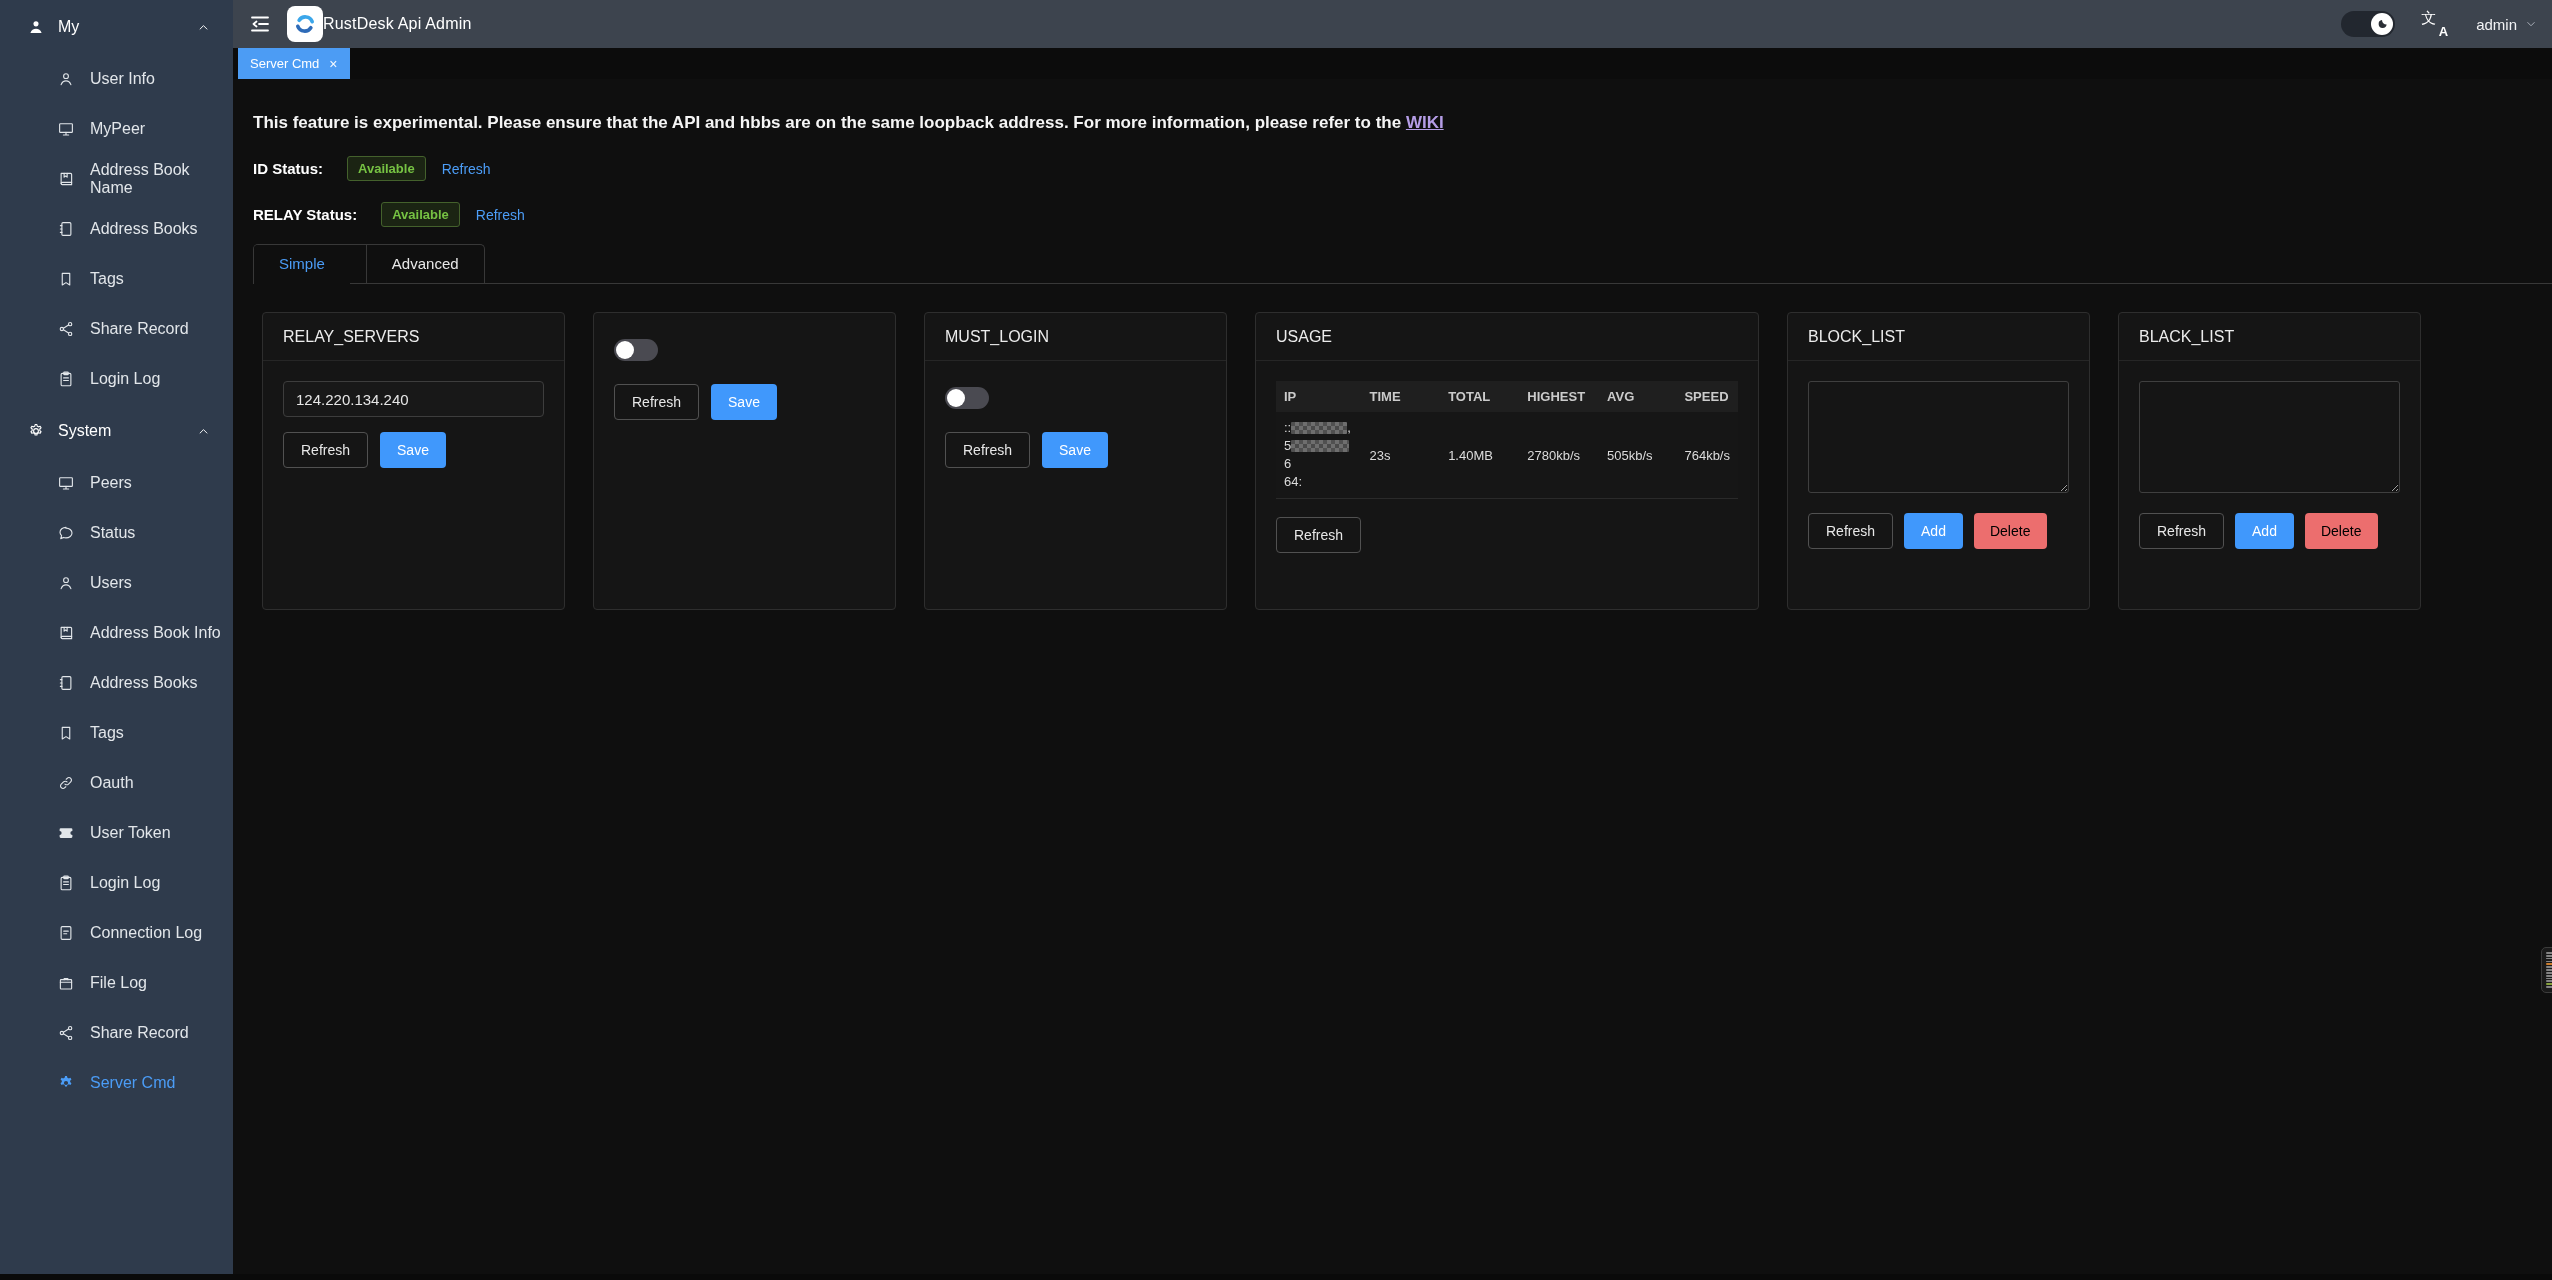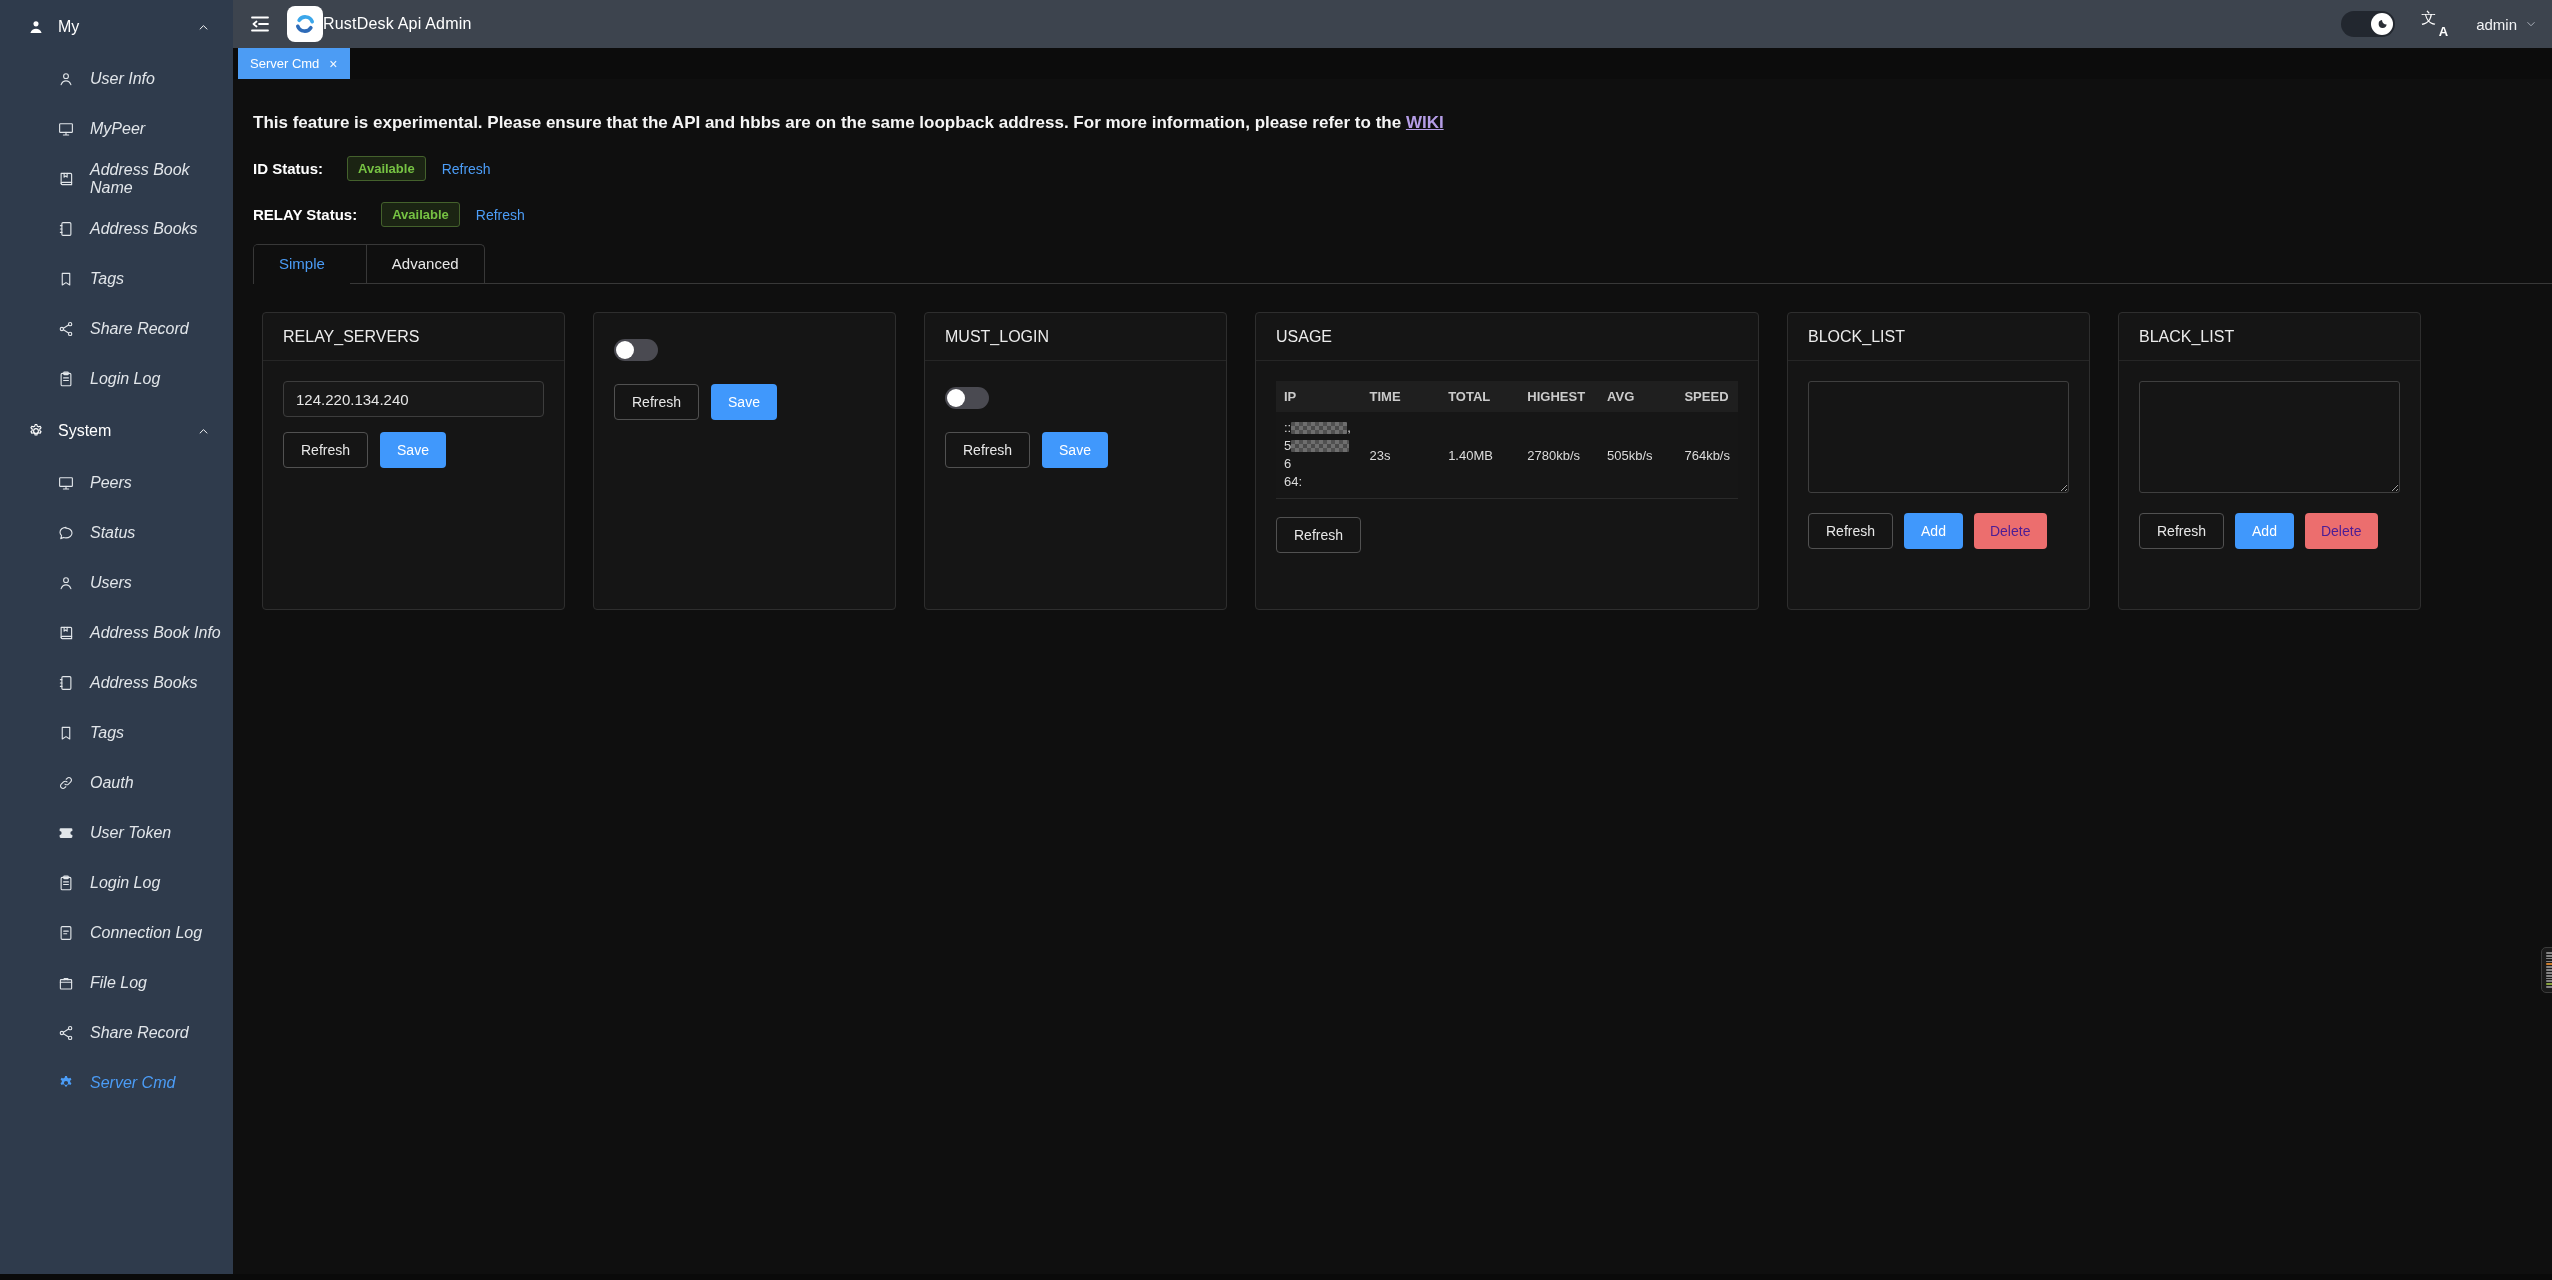--- a/index.html
+++ b/index.html
@@ -33,21 +33,21 @@
   .page-tab { margin-left:5px; background:#4c9cf4; color:#fff; font-size:13px;
               display:flex; align-items:center; gap:10px; padding:0 12px; cursor:pointer; }
   .page-tab .x { font-size:14px; line-height:1; opacity:.95; cursor:pointer; }
 
   
   .sidebar { position:absolute; left:0; top:0; width:233px; height:100%; background:#2f3b4c; z-index:5; }
   .s-head { height:54px; display:flex; align-items:center; padding:0 22px 0 27px;
             color:#ffffff; font-size:16px; gap:13px; cursor:pointer; }
   .s-head .grow { flex:1; }
   .s-item { height:50px; display:flex; align-items:center; padding-left:57px; gap:15px;
-            color:#e2e6ea; font-size:16px; cursor:pointer;font-style:italic; }
+            color:#e2e6ea; font-size:16px; cursor:pointer; }
   .s-item.active { color:#4b9cf6; }
   .ic { width:18px; height:18px; flex:0 0 auto; }
   .ic-sm { width:15px; height:15px; }
   svg.stroke { fill:none; stroke:currentColor; stroke-width:1.5; stroke-linecap:round; stroke-linejoin:round; }
   svg.fill { fill:currentColor; stroke:none; }
 
   
   .content { position:absolute; left:233px; top:79px; right:0; bottom:0; background:#0f0f0f;
              padding:32px 0 0 20px; }
   .warning { color:#f5f5f5; font-weight:bold; font-size:17px; line-height:24px; }
@@ -76,21 +76,21 @@
 
   .text-input { width:100%; height:36px; background:#181818; border:1px solid #3d3d3d; border-radius:4px;
                 color:#e6e6e6; font-size:15px; padding:0 12px; outline:none;
                 font-family:"Liberation Sans", sans-serif; }
   .btn-row { display:flex; gap:12px; margin-top:15px; }
   .btn { height:36px; padding:0 17px; border-radius:4px; font-size:14px; display:inline-flex;
          align-items:center; justify-content:center; cursor:pointer; border:none;
          font-family:"Liberation Sans", sans-serif; }
   .btn-outline { background:transparent; border:1px solid #515151; color:#e8e8e8; }
   .btn-primary { background:#4098fc; color:#ffffff; }
-  .btn-danger  { background:#ec6e6e; color:#4c1d95;padding-left:16px; }
+  .btn-danger  { background:#ec6e6e; color:#000000;padding-left:16px; }
 
   .switch { width:44px; height:22px; border-radius:11px; background:#4a4a51; position:relative;
             cursor:pointer; margin-top:6px; }
   .switch .knob { position:absolute; left:2px; top:2px; width:18px; height:18px; border-radius:50%;
                   background:#ffffff; }
 
   table.usage { width:100%; border-collapse:collapse; }
   table.usage th { background:#1f1f1f; color:#cbcbcb; font-size:13px; font-weight:bold;
                    text-align:left; padding:8px 8px; }
   table.usage td { font-size:13px; color:#dcdcdc; padding:7px 8px; border-bottom:1px solid #2a2a2a;

